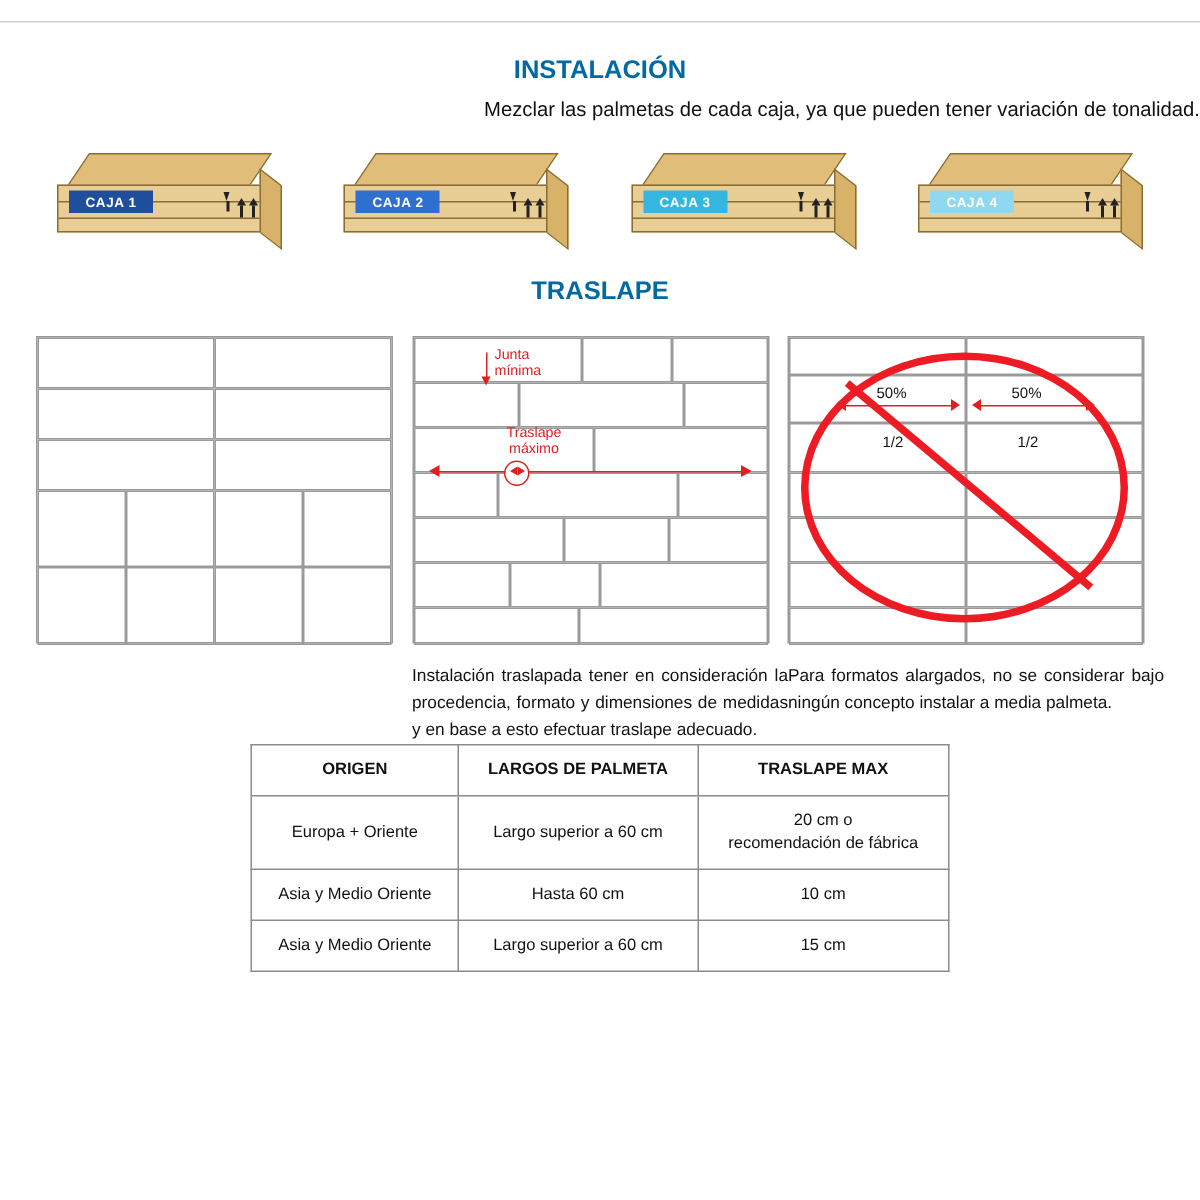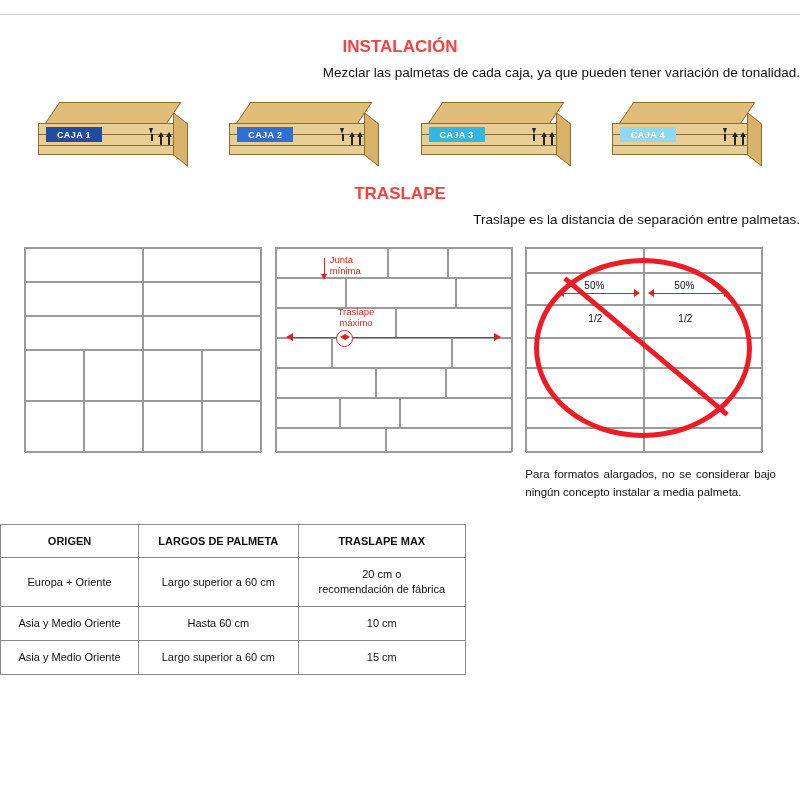--- a/index.html
+++ b/index.html
@@ -36,21 +36,21 @@
     background: #cfcfcf;
     margin: 14px 0 0 0;
   }
 
   
   .section-head {
     text-align: center;
     font-size: 17px;
     font-weight: bold;
     margin-top: 22px;
-    color: #ef4444;
+    color: #0369a1;
   }
   .section-sub {
     text-align: right;
     font-size: 13.5px;
     margin-top: 8px;
     color: #111;
   }
 
   
   .boxes-row {
@@ -285,21 +285,21 @@
   }
   .dim-line {
     position: absolute;
     height: 1px;
     background: #e02020;
   }
 
   
   .table-wrap {
     display: flex;
-    margin-top: 22px;
+    justify-content: center;
   }
   table.spec {
     border-collapse: collapse;
     width: 466px;
     font-size: 11px;
   }
   table.spec th, table.spec td {
     border: 1px solid #8c8c8c;
     text-align: center;
     padding: 9px 6px;
@@ -381,21 +381,20 @@
         <div class="mark-glass"></div>
         <div class="mark-arrows">
           <div class="arrow-up"></div>
             <div class="arrow-up"></div>
         </div>
       </div>
     </div>
   </div>
 
   <div class="section-head">TRASLAPE</div>
-  <div class="section-sub">Traslape es la distancia de separación entre palmetas.</div>
 
   <div class="panels">
 
     <div class="panel">
       <div class="panel-art">
         <div class="p1row" style="top:0px;height:34px;">
           <div class="p1cell">
               <span class="tag dark">CAJA 1</span>
             </div>
           <div class="p1cell">
@@ -489,20 +488,21 @@
           <span>Traslape</span><br>
           <span>máximo</span>
         </div>
         <div class="redline" style="left:14px;top:89px;width:210px;height:1px;"></div>
         <div style="position:absolute;left:10px;top:85px;width:0;height:0;border-top:4px solid transparent;border-bottom:4px solid transparent;border-right:7px solid #e02020;"></div>
         <div style="position:absolute;left:218px;top:85px;width:0;height:0;border-top:4px solid transparent;border-bottom:4px solid transparent;border-left:7px solid #e02020;"></div>
         <div style="position:absolute;left:60px;top:82px;width:15px;height:15px;border:1px solid #e02020;border-radius:50%;background:#fff;"></div>
         <div style="position:absolute;left:64px;top:86px;width:0;height:0;border-top:3px solid transparent;border-bottom:3px solid transparent;border-right:5px solid #e02020;"></div>
         <div style="position:absolute;left:69px;top:86px;width:0;height:0;border-top:3px solid transparent;border-bottom:3px solid transparent;border-left:5px solid #e02020;"></div>
       </div>
+      <div class="panel-text">Instalación traslapada tener en consideración la procedencia, formato y dimensiones de medidas y en base a esto efectuar traslape adecuado.</div>
     </div>
 
     <div class="panel">
         <div class="panel-art">
           <div class="p3row" style="top:0px;height:25px;">
             <div class="p3cell"></div>
             <div class="p3cell"></div>
           </div>
           <div class="p3row" style="top:25px;height:32px;">
             <div class="p3cell"></div>

